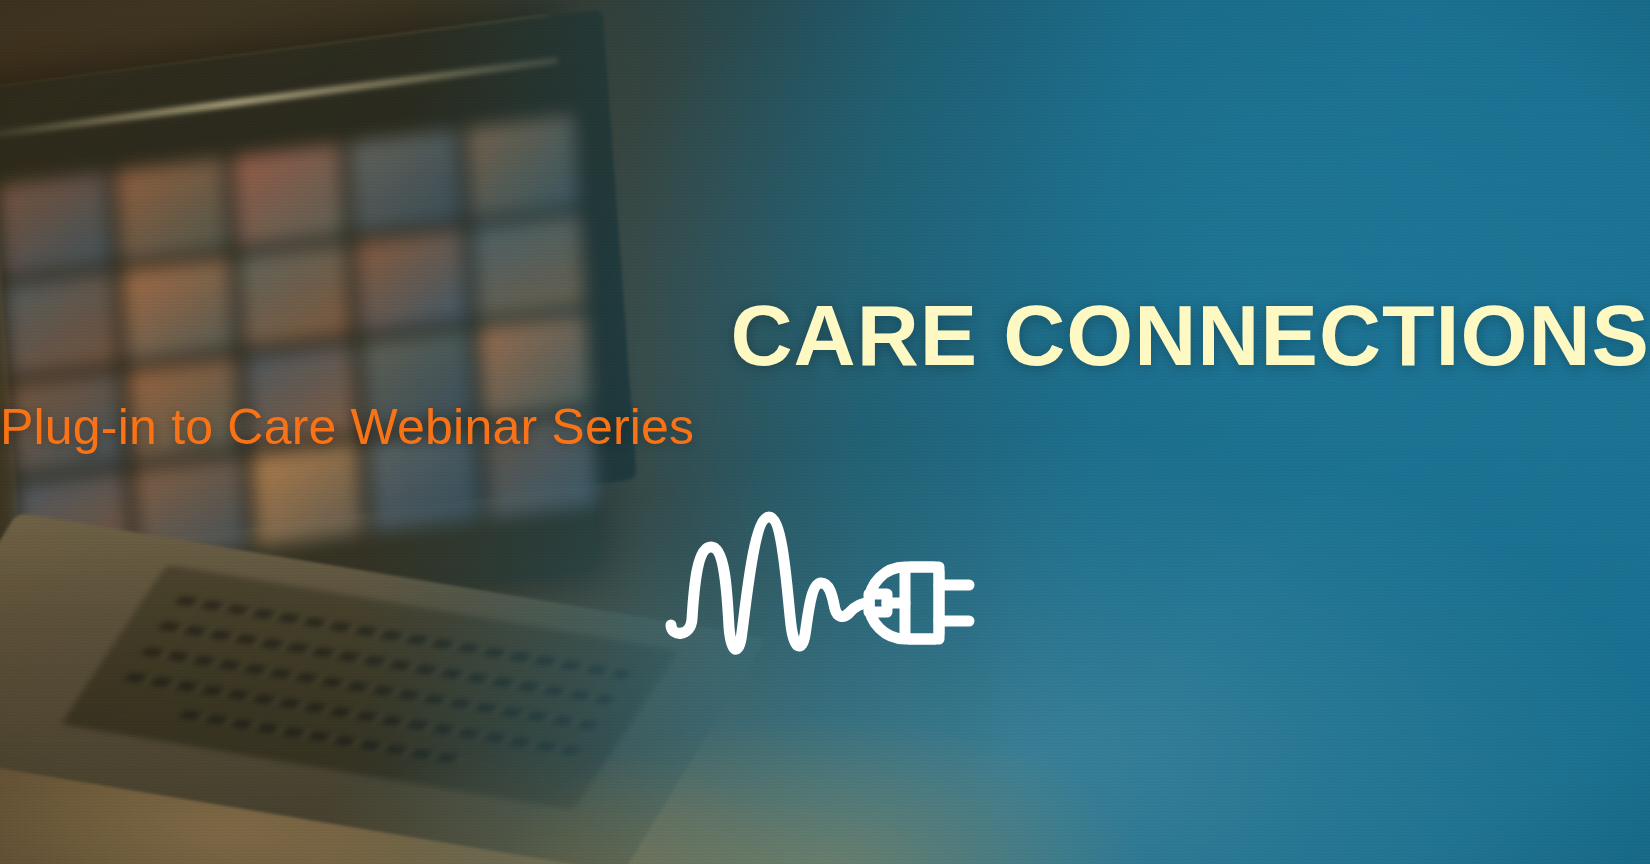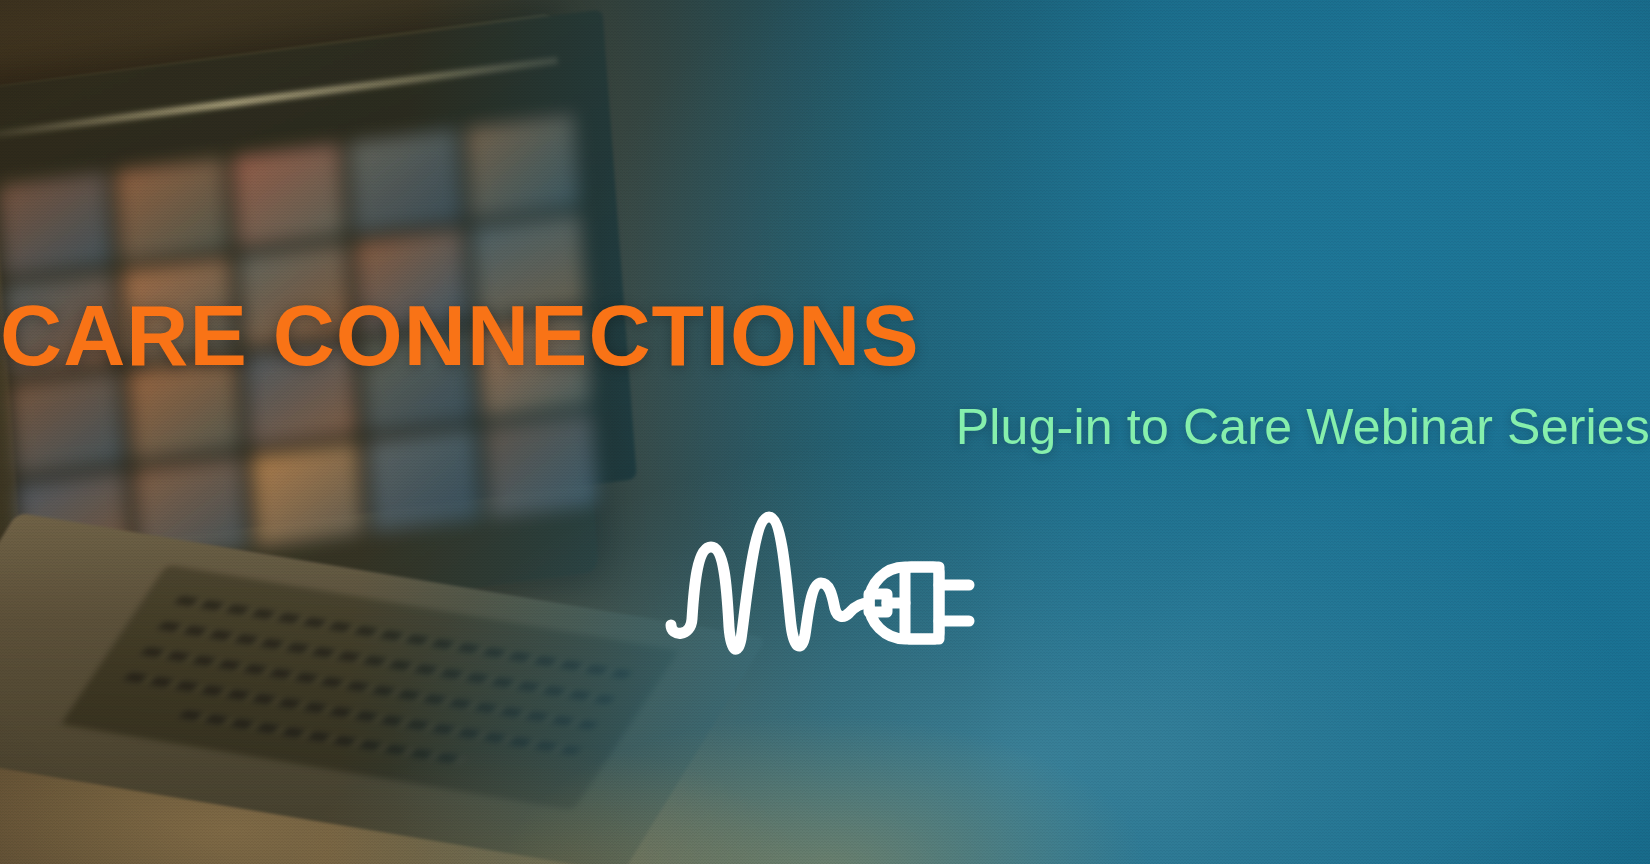--- a/index.html
+++ b/index.html
@@ -255,38 +255,38 @@
     display: flex;
     flex-direction: column;
     align-items: center;
   }
 
   .headline {
     position: absolute;
     top: 292px;
     left: 0;
     right: 0;
-    text-align: left;
-    color: #f97316;
+    text-align: right;
+    color: #fef9c3;
     font-family: "Liberation Sans", sans-serif;
     font-weight: 700;
     font-size: 86px;
     letter-spacing: 0.012em;
     line-height: 1;
     white-space: nowrap;
     text-shadow: 0 2px 14px rgba(0,0,0,0.26);
   }
 
   .subhead {
     position: absolute;
     top: 402px;
     left: 0;
     right: 0;
-    text-align: right;
-    color: #86efac;
+    text-align: left;
+    color: #f97316;
     font-family: "Liberation Sans", sans-serif;
     font-weight: 400;
     font-size: 50px;
     letter-spacing: 0.004em;
     line-height: 1;
     white-space: nowrap;
     text-shadow: 0 2px 10px rgba(0,0,0,0.22);
   }
 
   .plug-mark {

